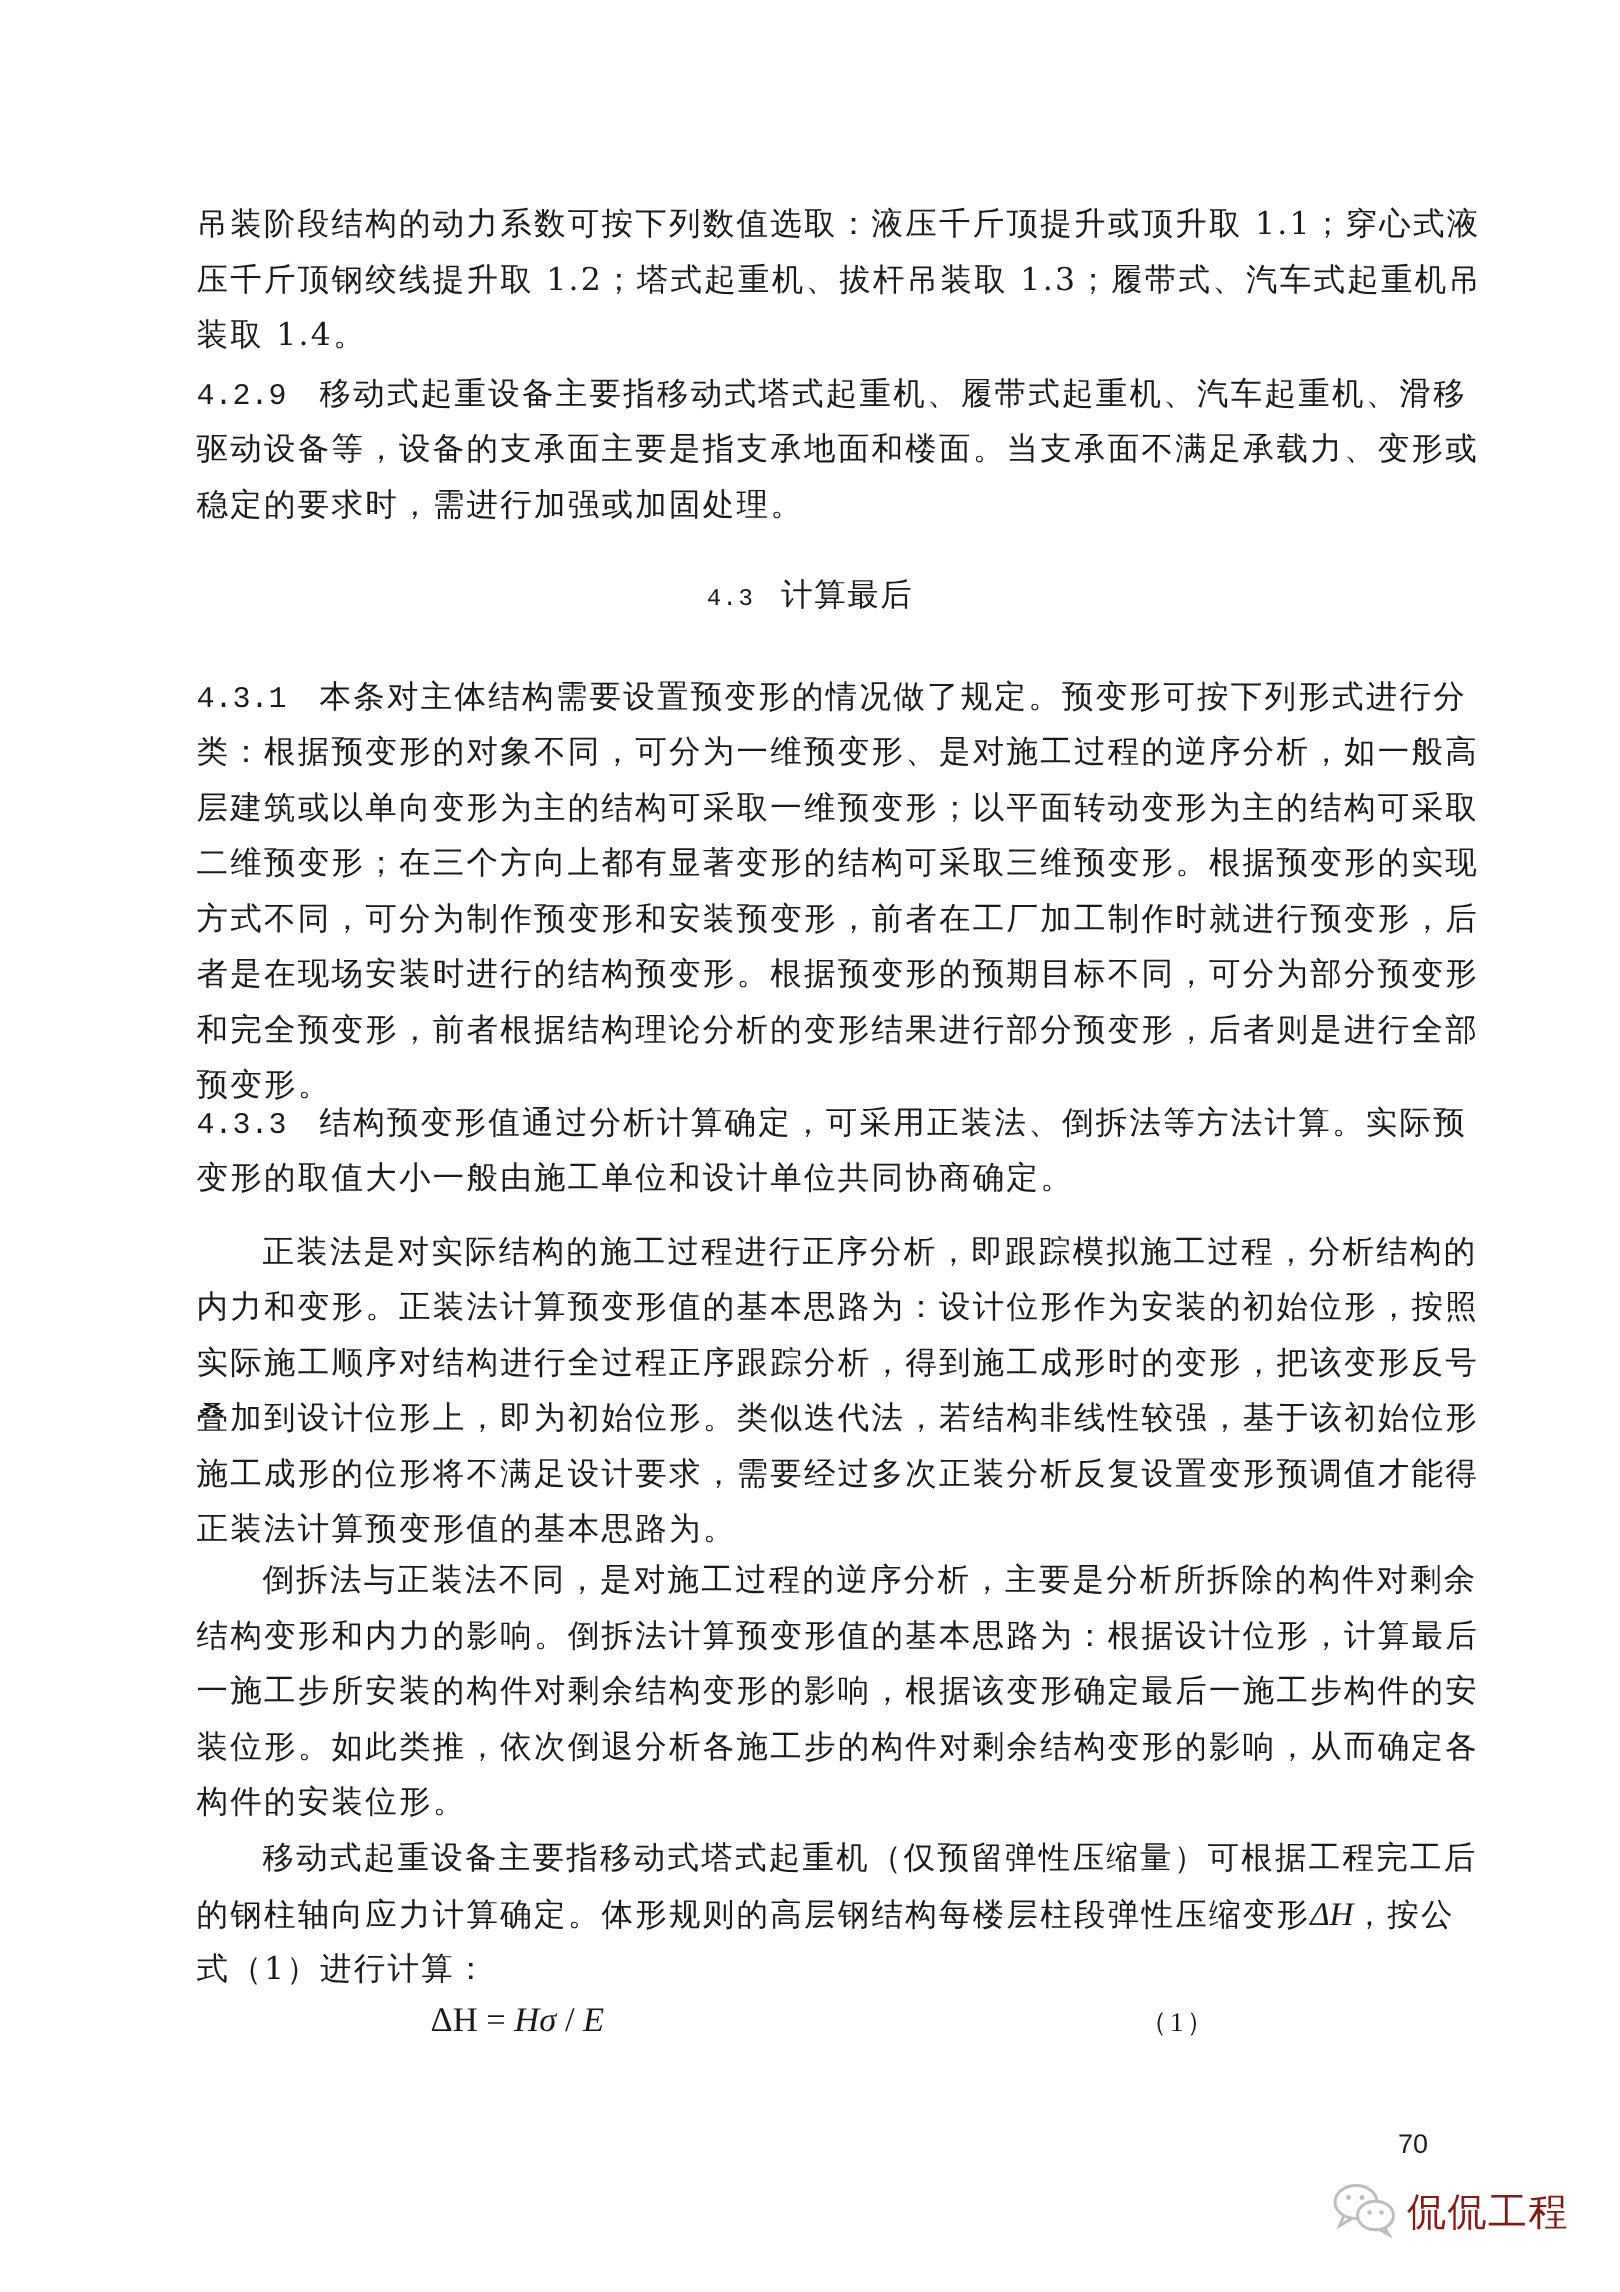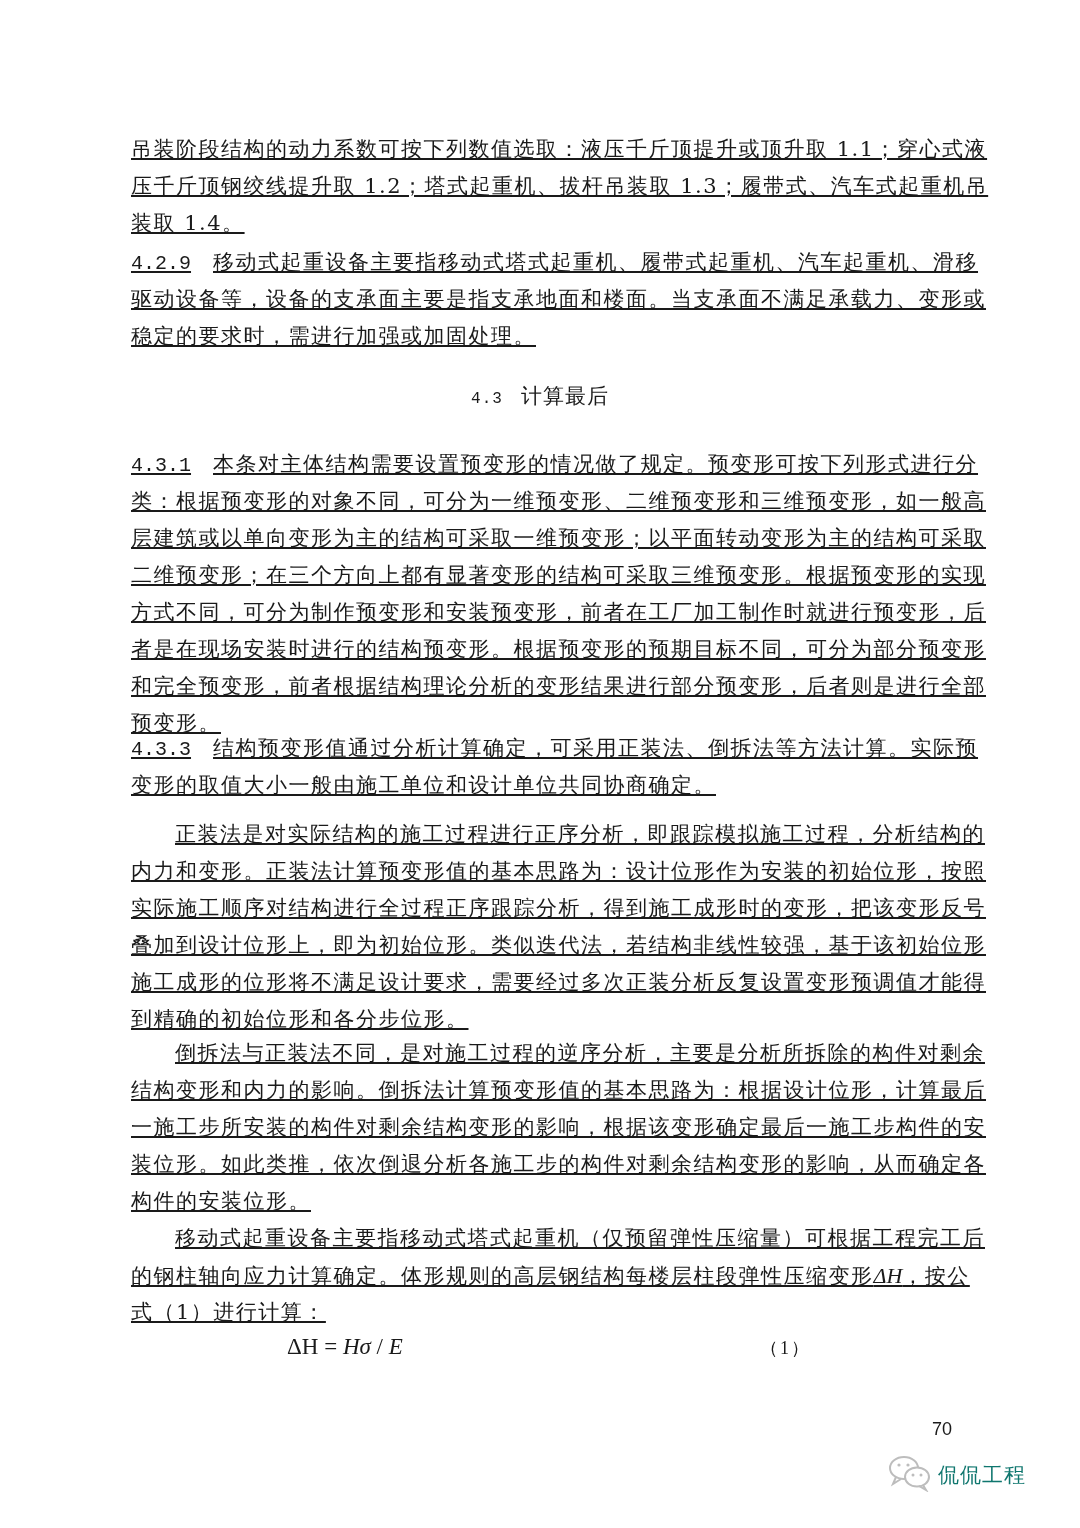--- a/index.html
+++ b/index.html
@@ -28,21 +28,20 @@
       left: 131px;
       width: 830px;
       font-size: 21px;
       line-height: 37px;
       letter-spacing: 1.5px;
       white-space: nowrap;
     }
     .line {
       display: block;
       height: 37px;
-      text-decoration: underline;
     }
     .indent {
       padding-left: 44px;
     }
     .num {
       font-family: "Liberation Mono", "DejaVu Sans Mono", monospace;
       font-size: 20px;
       letter-spacing: 0;
       margin-top: 40px;
     }
@@ -94,23 +93,23 @@
       position: absolute;
       left: 888px;
       top: 1454px;
       display: flex;
       align-items: center;
       gap: 6px;
       color: #b8b8b8;
     }
     .watermark-text {
       font-family: "DejaVu Sans", "Liberation Sans", sans-serif;
-      font-size: 21px;
+      font-size: 26px;
       line-height: 36px;
-      color: #0f766e;
+      color: #7f1d1d;
       letter-spacing: 1px;
     }
   </style>
 </head>
 <body>
 
 <div class="page">
 
   <div class="para" style="top:131px;">
     <span class="line">吊装阶段结构的动力系数可按下列数值选取：液压千斤顶提升或顶升取 1.1；穿心式液</span>
@@ -123,41 +122,41 @@
     <span class="line">驱动设备等，设备的支承面主要是指支承地面和楼面。当支承面不满足承载力、变形或</span>
     <span class="line">稳定的要求时，需进行加强或加固处理。</span>
   </div>
 
   <div class="heading">
     <span class="hnum">4.3</span><span>计算最后</span>
   </div>
 
   <div class="para" style="top:446px;">
     <span class="line"><span class="num">4.3.1</span><span style="display:inline-block;width:22px;"></span><span>本条对主体结构需要设置预变形的情况做了规定。预变形可按下列形式进行分</span></span>
-    <span class="line">类：根据预变形的对象不同，可分为一维预变形、二维预变形和三维预变形，如一般高</span>
+    <span class="line">类：根据预变形的对象不同，可分为一维预变形、是对施工过程的逆序分析，如一般高</span>
     <span class="line">层建筑或以单向变形为主的结构可采取一维预变形；以平面转动变形为主的结构可采取</span>
     <span class="line">二维预变形；在三个方向上都有显著变形的结构可采取三维预变形。根据预变形的实现</span>
     <span class="line">方式不同，可分为制作预变形和安装预变形，前者在工厂加工制作时就进行预变形，后</span>
     <span class="line">者是在现场安装时进行的结构预变形。根据预变形的预期目标不同，可分为部分预变形</span>
     <span class="line">和完全预变形，前者根据结构理论分析的变形结果进行部分预变形，后者则是进行全部</span>
     <span class="line">预变形。</span>
   </div>
 
   <div class="para" style="top:730px;">
     <span class="line"><span class="num">4.3.3</span><span style="display:inline-block;width:22px;"></span><span>结构预变形值通过分析计算确定，可采用正装法、倒拆法等方法计算。实际预</span></span>
     <span class="line">变形的取值大小一般由施工单位和设计单位共同协商确定。</span>
   </div>
 
   <div class="para" style="top:816px;">
     <span class="line indent">正装法是对实际结构的施工过程进行正序分析，即跟踪模拟施工过程，分析结构的</span>
     <span class="line">内力和变形。正装法计算预变形值的基本思路为：设计位形作为安装的初始位形，按照</span>
     <span class="line">实际施工顺序对结构进行全过程正序跟踪分析，得到施工成形时的变形，把该变形反号</span>
     <span class="line">叠加到设计位形上，即为初始位形。类似迭代法，若结构非线性较强，基于该初始位形</span>
     <span class="line">施工成形的位形将不满足设计要求，需要经过多次正装分析反复设置变形预调值才能得</span>
-    <span class="line">到精确的初始位形和各分步位形。</span>
+    <span class="line">正装法计算预变形值的基本思路为。</span>
   </div>
 
   <div class="para" style="top:1035px;">
     <span class="line indent">倒拆法与正装法不同，是对施工过程的逆序分析，主要是分析所拆除的构件对剩余</span>
     <span class="line">结构变形和内力的影响。倒拆法计算预变形值的基本思路为：根据设计位形，计算最后</span>
     <span class="line">一施工步所安装的构件对剩余结构变形的影响，根据该变形确定最后一施工步构件的安</span>
     <span class="line">装位形。如此类推，依次倒退分析各施工步的构件对剩余结构变形的影响，从而确定各</span>
     <span class="line">构件的安装位形。</span>
   </div>
 

